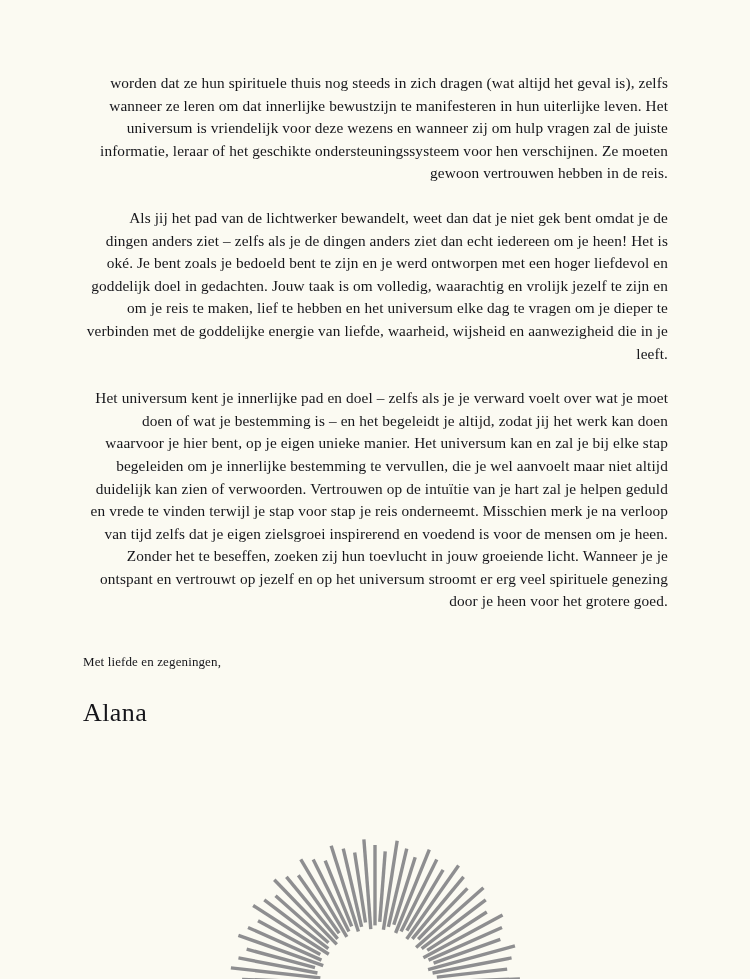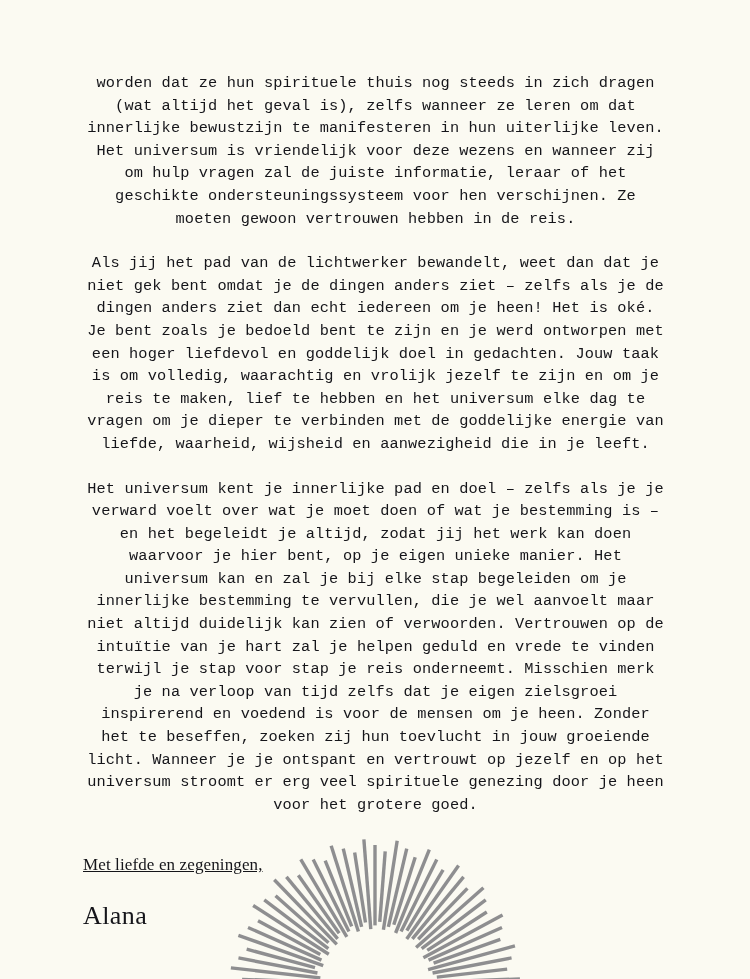--- a/index.html
+++ b/index.html
@@ -25,33 +25,31 @@
     left: 83px;
     top: 72px;
     width: 585px;
   }
   p.body-par {
     margin: 0 0 22px 0;
     font-size: 15.3px;
     line-height: 22.6px;
     color: #15151a;
     letter-spacing: 0.12px;
-    text-align: center;
-    font-family: Liberation Mono, monospace;
+    text-align: right;
   }
   p.body-par:last-child {
     margin-bottom: 0;
   }
   .closing {
     margin-top: 38px;
-    font-size: 17px;
+    font-size: 13px;
     line-height: 22.6px;
     color: #15151a;
     letter-spacing: 0.12px;
-    text-decoration: underline;
   }
   .signature {
     margin-top: 26px;
     font-size: 26px;
     line-height: 26px;
     color: #15151a;
     letter-spacing: 0.4px;
   }
   .sunburst-wrap {
     position: absolute;

